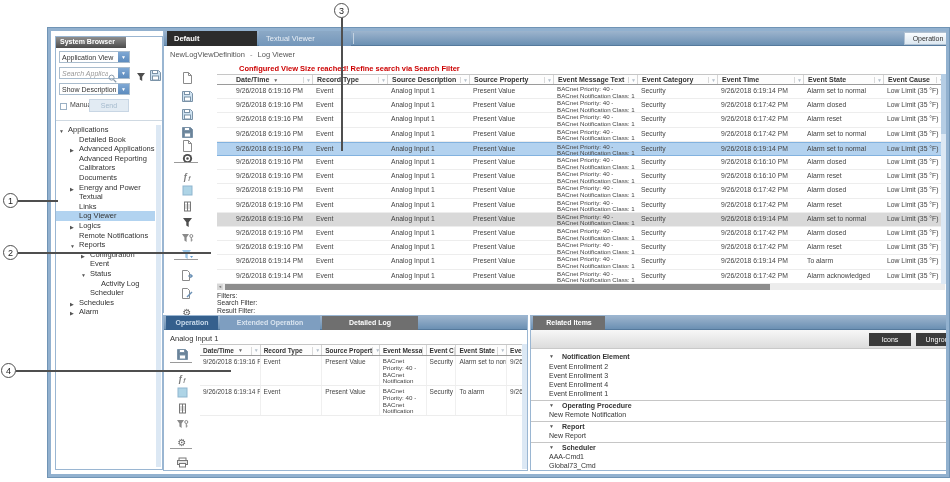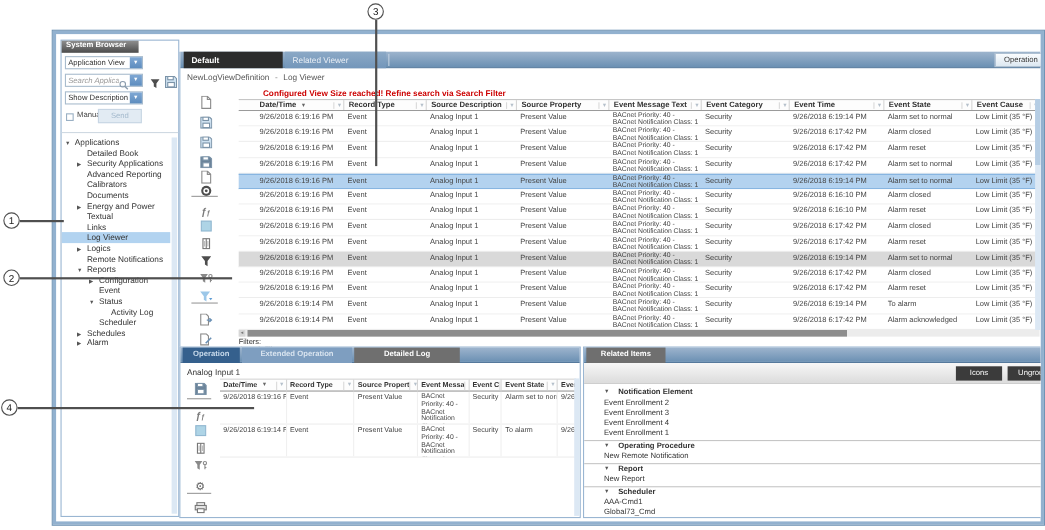--- a/index.html
+++ b/index.html
@@ -20,21 +20,21 @@
   .man-lbl{position:absolute;left:14px;top:64px;font-size:7px;color:#444;}
   .send-btn{position:absolute;left:33px;top:62px;width:40px;height:13px;background:#e2ebf3;border:1px solid #c8d6e4;
     color:#a4bacd;font-size:7px;text-align:center;line-height:12px;}
   .sb-sep{position:absolute;left:0;right:0;top:83px;border-top:1px solid #cfd9e2;}
   .tree{position:absolute;left:0;top:88px;right:7px;bottom:2px;overflow:hidden;}
   .ti{height:9.6px;font-size:7.5px;line-height:9.5px;color:#333;position:relative;white-space:nowrap;cursor:default;}
   .ti.sel{background:#b2d3f0;}
   .ti .ex{position:absolute;font-size:5px;color:#555;top:0;}
   .sb-scroll{position:absolute;right:1px;top:88px;bottom:2px;width:5px;background:#dce8f4;}
   
-  .mp{position:absolute;left:112px;top:16px;width:783px;height:282px;border-left:1px solid #9ab6d2;background:#fff;}
+  .mp{position:absolute;left:112px;top:0;width:783px;height:282px;border-left:1px solid #9ab6d2;background:#fff;}
   .mp-tabs{position:absolute;left:0;top:0;right:0;height:15px;background:linear-gradient(#9db4cd,#6b90b3);
     border-bottom:1px solid #55799c;}
   .tab{position:absolute;top:0;height:15px;font-size:7.5px;line-height:15px;padding-left:7px;color:#fff;white-space:nowrap;overflow:hidden;}
   .tab.dark{background:#2c2c2c;font-weight:bold;}
   .tab.blue{background:linear-gradient(#8ca9c6,#7396ba);color:#e8eef5;}
   .tab-div{position:absolute;top:2px;height:11px;width:1px;background:#c3d2e1;}
   .op-btn{position:absolute;top:1px;right:-6px;width:48px;height:13px;background:linear-gradient(#fafcfe,#dde8f1);
     border:1px solid #b1c2d3;color:#333;font-size:7px;text-align:center;line-height:11px;}
   .crumb{position:absolute;top:19px;left:6px;font-size:7.5px;color:#555;}
   .warn{position:absolute;top:33px;left:75px;font-size:7.5px;font-weight:bold;color:#cc0000;}
@@ -148,21 +148,21 @@
     <div class="tree" id="tree">
         <div class="ti">
           <span class="ex" style="left:3px;top:2px">▼</span>
           <span style="position:absolute;left:12px">Applications</span>
         </div>
         <div class="ti">
           <span style="position:absolute;left:23px">Detailed Book</span>
         </div>
         <div class="ti">
           <span class="ex" style="left:14px;top:2px">▶</span>
-          <span style="position:absolute;left:23px">Security Applications</span>
+          <span style="position:absolute;left:23px">Advanced Applications</span>
         </div>
         <div class="ti">
           <span style="position:absolute;left:23px">Advanced Reporting</span>
         </div>
         <div class="ti">
           <span style="position:absolute;left:23px">Calibrators</span>
         </div>
         <div class="ti">
           <span style="position:absolute;left:23px">Documents</span>
         </div>
@@ -215,21 +215,21 @@
           <span class="ex" style="left:14px;top:2px">▶</span>
           <span style="position:absolute;left:23px">Alarm</span>
         </div>
       </div>
     <div class="sb-scroll"></div>
   </div>
 
   <div class="mp">
     <div class="mp-tabs">
       <div class="tab dark" style="left:3px;width:90px">Default</div>
-      <div class="tab blue" style="left:95px;width:92px">Related Viewer</div>
+      <div class="tab blue" style="left:95px;width:92px">Textual Viewer</div>
       <div class="tab-div" style="left:189px"></div>
       <div class="op-btn">Operation</div>
     </div>
 
     <div class="crumb">
       <span>NewLogViewDefinition</span>
       <span style="color:#888;padding:0 3px">-</span>
       <span>Log Viewer</span>
     </div>
 

